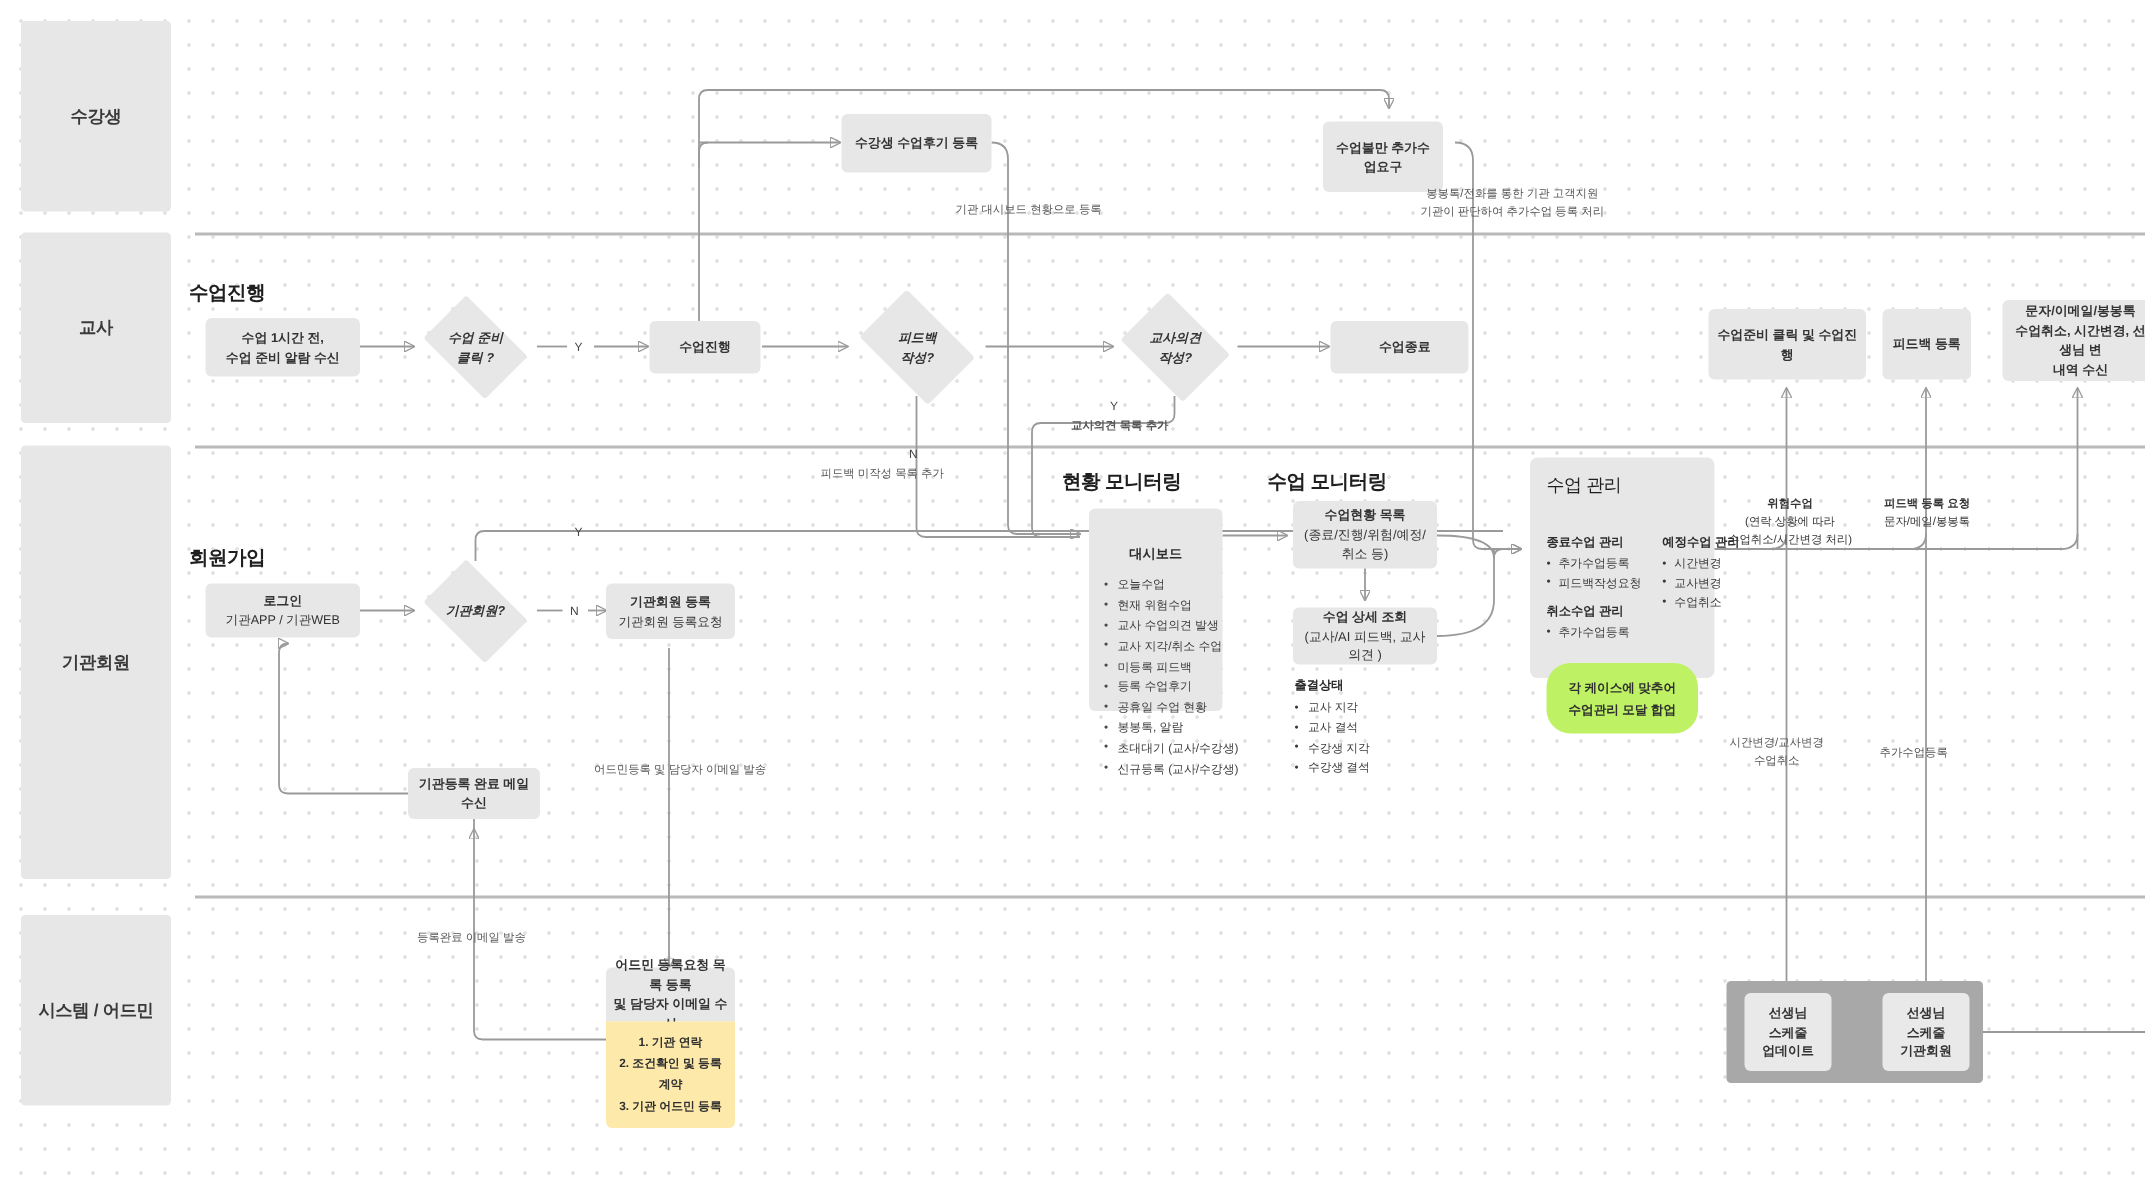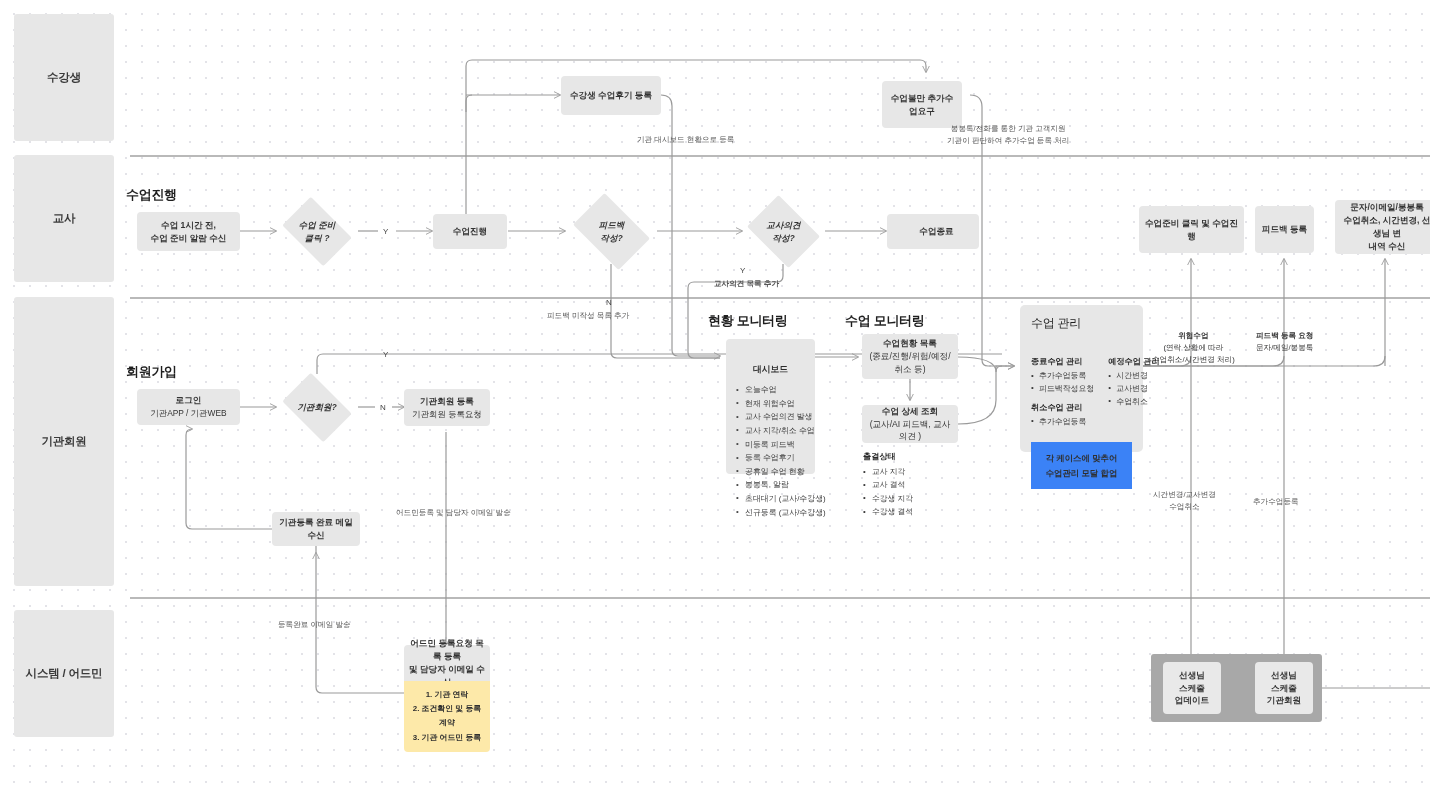--- a/index.html
+++ b/index.html
@@ -126,22 +126,22 @@
     font-size: 8.2px; font-weight: bold; color: #2b2b2b;
     margin-bottom: 3px; white-space: nowrap;
   }
   .col ul { list-style: none; margin-bottom: 6px; }
   .col li {
     font-size: 7.9px; color: #3a3a3a; line-height: 1.62;
     position: relative; padding-left: 8px; white-space: nowrap;
   }
   .col li::before { content: "•"; position: absolute; left: 0; top: -0.5px; }
   .yellow {
-    background: #3b82f6;
-    border-radius: 0;
+    background: #bef264;
+    border-radius: 16px;
     padding: 9px 8px;
     text-align: center;
     font-size: 8.4px; font-weight: bold; color: #2f2f2f;
     line-height: 1.7;
     margin-top: 8px;
   }
   
   .yellow-steps {
     position: absolute;
     background: #fde9a9;

